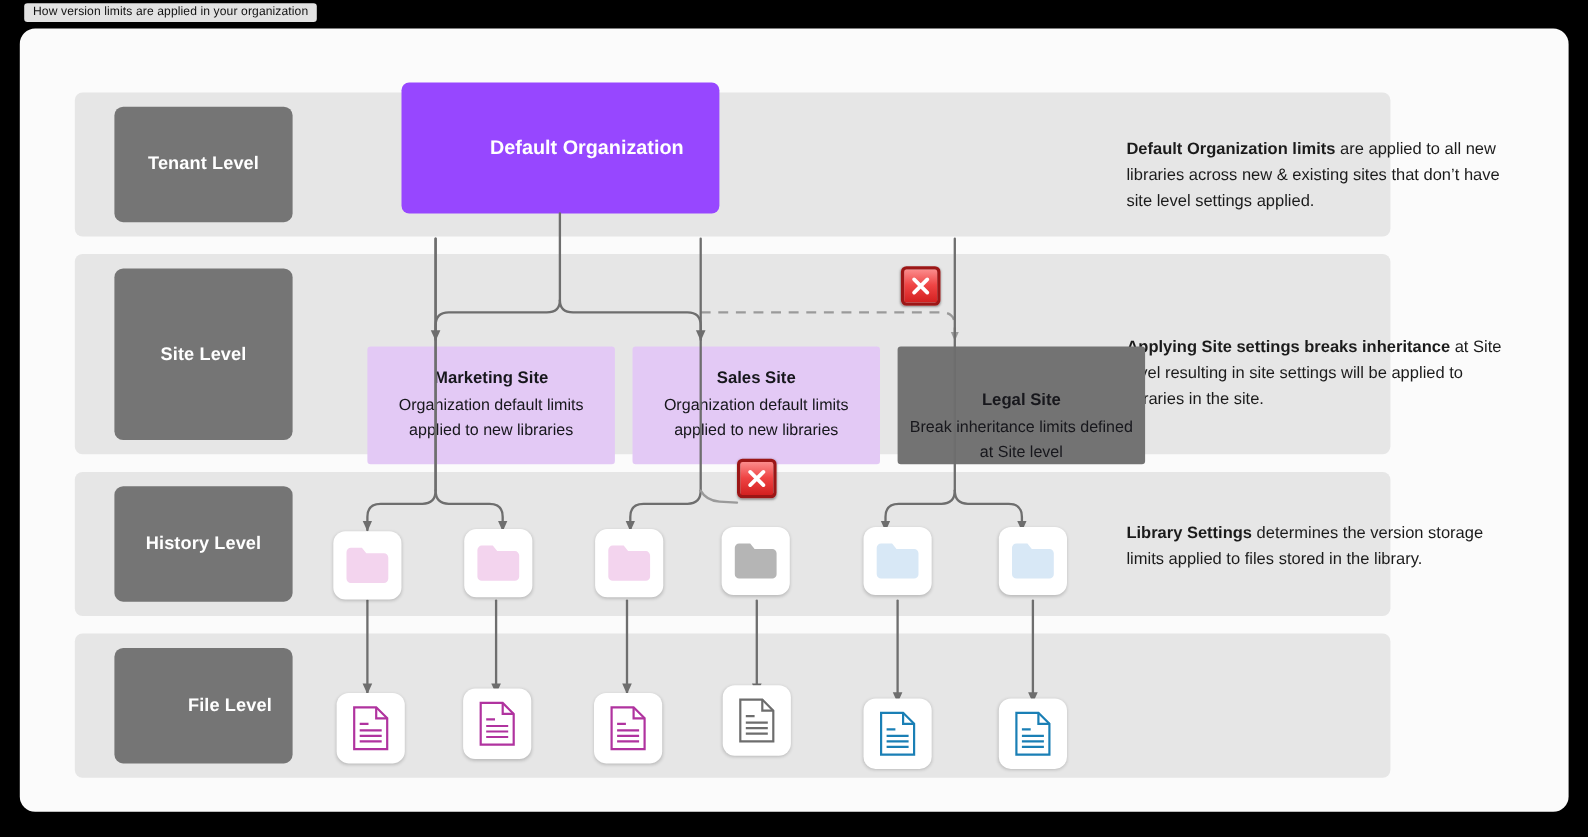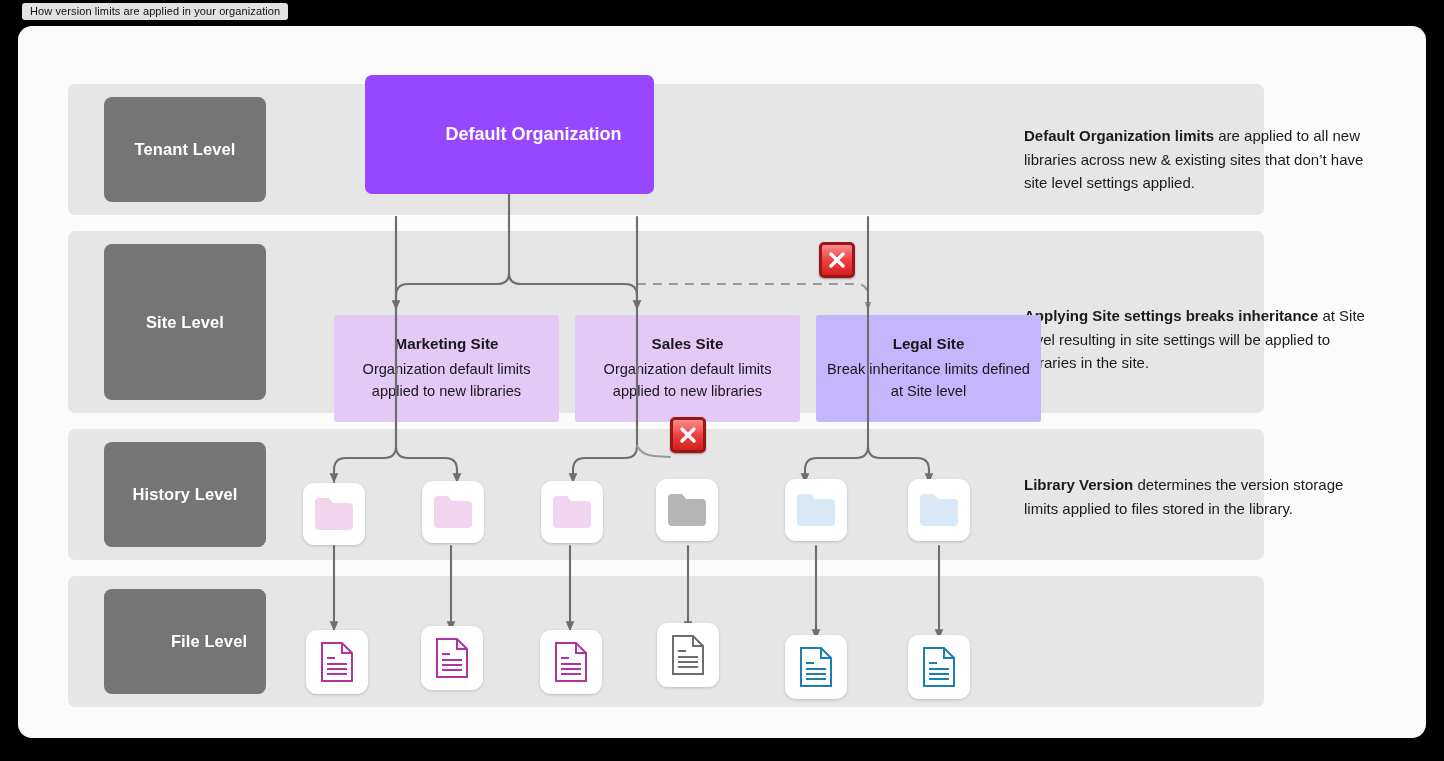--- a/index.html
+++ b/index.html
@@ -116,21 +116,21 @@
     padding: 0 10px;
   }
   .site-box .site-title {
     font-size: 15.2px; font-weight: 700; margin-bottom: 6px;
   }
   .site-box .site-sub {
     font-size: 14.6px; font-weight: 400; line-height: 1.52;
   }
   #site-marketing { left: 266px; background: #e3c9f5; }
   #site-sales     { left: 507px; background: #e3c9f5; }
-  #site-legal     { left: 748px; background: #c4b5fd; }
+  #site-legal     { left: 748px; background: #737373; justify-content: flex-end; }
 
   
   .icon-tile {
     position: absolute;
     background: #fff;
     border-radius: 11px;
     display: flex; align-items: center; justify-content: center;
     box-shadow: 0 1px 3px rgba(0,0,0,.18);
   }
   .folder-tile { width: 62px; height: 62px; }
@@ -186,21 +186,21 @@
       </div>
       <div class="site-box" id="site-legal">
         <div class="site-title">Legal Site</div>
         <div class="site-sub">Break inheritance limits defined at Site level</div>
       </div>
     </div>
 
     <div class="level-band" id="band-library">
       <div class="level-chip" id="chip-library">History Level</div>
       <div class="note" id="note-library">
-        <b>Library Version</b><span> determines the version storage limits applied to files stored in the library.</span>
+        <b>Library Settings</b><span> determines the version storage limits applied to files stored in the library.</span>
       </div>
     </div>
 
     <div class="level-band" id="band-file">
       <div class="level-chip" id="chip-file">File Level</div>
     </div>
 
     <div id="org-limits-box">
       <div>Default Organization</div>
     </div>

